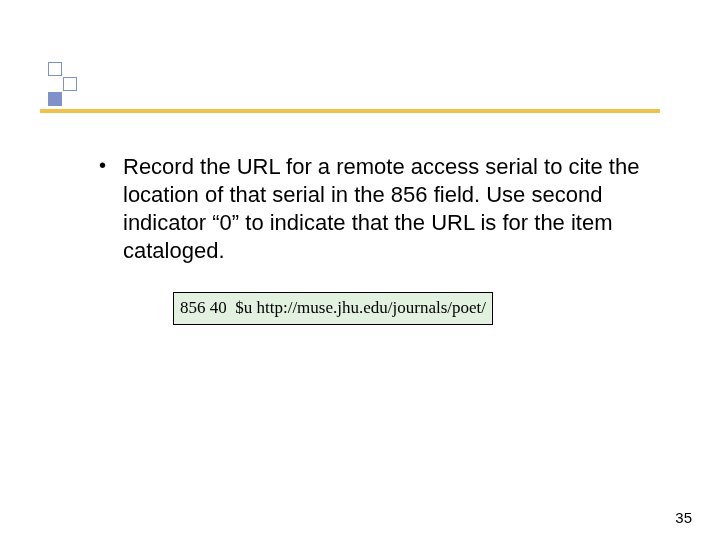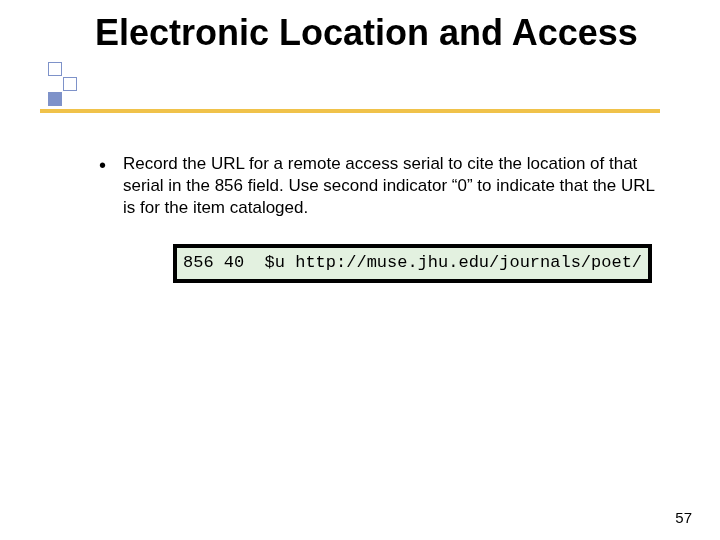--- a/index.html
+++ b/index.html
@@ -54,70 +54,67 @@
   .body {
     position: absolute;
     left: 95px;
     top: 135px;
     width: 560px;
   }
   .bullet {
     margin: 18px 0 10px 0;
     padding-left: 28px;
     position: relative;
-    font-size: 17px;
+    font-size: 22px;
     line-height: 1.28;
   }
   .bullet::before {
     content: "•";
     position: absolute;
     left: 4px;
     top: 0;
     font-size: 20px;
     color: #000;
   }
   .code-block {
     display: inline-block;
     margin: 16px 0 8px 78px;
     padding: 4px 6px;
-    font-family: Liberation Mono, monospace;
+    font-family: Liberation Serif, serif;
     font-size: 17px;
     background: #e3f1e0;
-    border: 4px solid #000000;
+    border: 1px solid #000000;
     white-space: pre;
     line-height: 1.35;
   }
   .page-num {
     position: absolute;
     right: 28px;
     bottom: 14px;
     font-size: 15px;
     color: #000;
   }
 </style>
 </head>
 <body>
 
 <div class="slide">
 
   <div class="sq sq1"></div>
   <div class="sq sq2"></div>
   <div class="sq fill sq3"></div>
 
-  <div class="title-wrap">
-    <h1 class="title">Electronic Location and Access</h1>
-  </div>
   <div class="title-underline"></div>
 
   <div class="body">
 
     <div class="bullet">
       <span>Record the URL for a remote access serial to cite the location of that serial in the 856 field. Use second indicator “0” to indicate that the URL is for the item cataloged.</span>
     </div>
 
     <div class="code-block">856 40  $u http://muse.jhu.edu/journals/poet/</div>
 
 
 
   </div>
 
-  <div class="page-num">57</div>
+  <div class="page-num">35</div>
 </div>
 
 </body></html>

